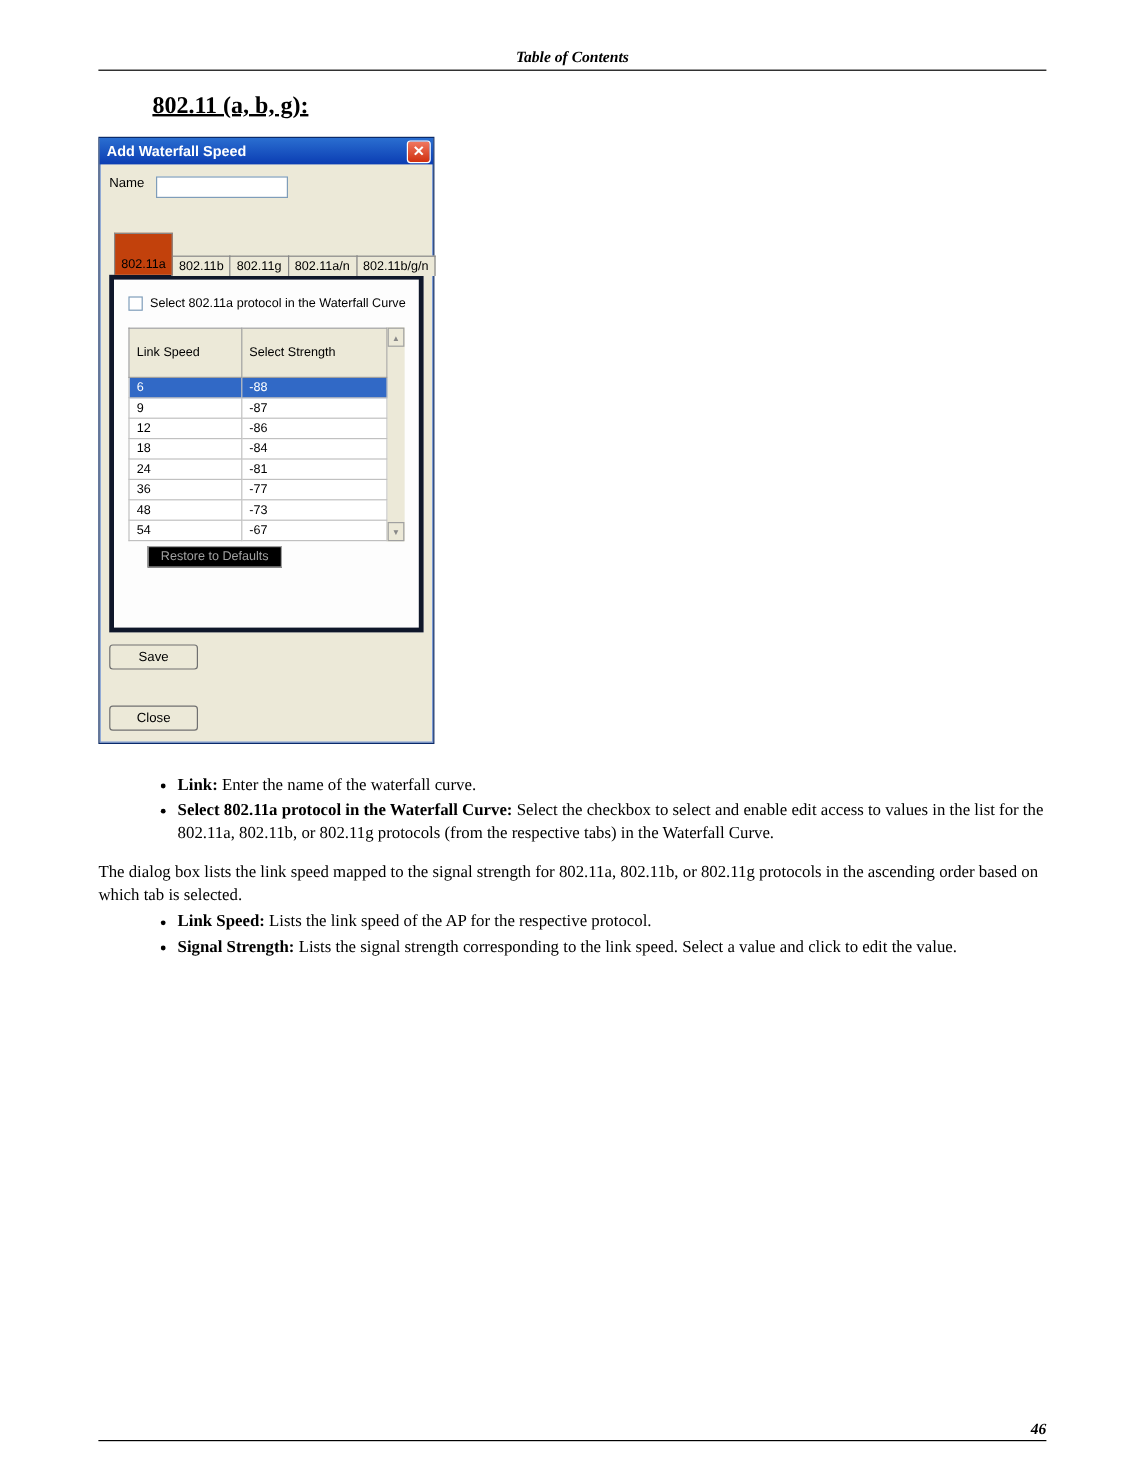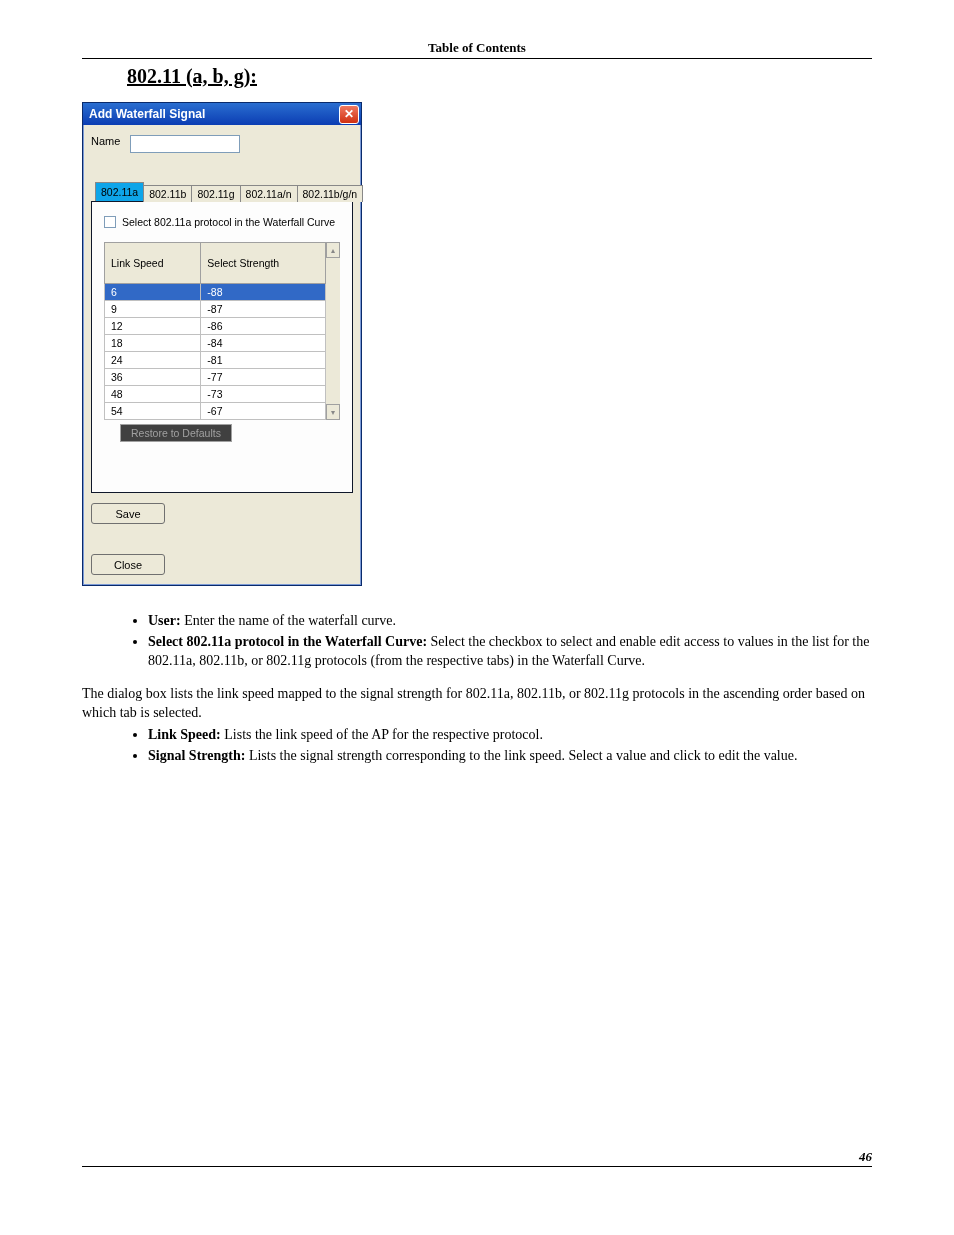--- a/index.html
+++ b/index.html
@@ -14,21 +14,22 @@
     padding: 40px 82px 40px 82px;
     box-sizing: border-box;
     width: 954px;
   }
   .toc-header {
     text-align: center;
     font-weight: bold;
     font-size: 13px;
     border-bottom: 1px solid #000;
     padding-bottom: 2px;
-    margin-bottom: 6px;
+    margin-bottom: 18px;
+    font-style: italic;
   }
   .section-hdr {
     font-weight: bold;
     text-decoration: underline;
     font-size: 20px;
     margin-bottom: 14px;
     margin-left: 45px;
   }
 
   
@@ -96,29 +97,29 @@
     padding: 2px 5px;
     border: 1px solid #888;
     border-bottom: none;
     background: #ece9d8;
     margin-right: -1px;
     position: relative;
     top: 1px;
     cursor: pointer;
   }
   .tab.active {
-    background: #0ea5e9;
+    background: #c2410c;
     border-color: #888;
     top: 0;
-    padding-top: 3px;
+    padding-top: 19px;
     padding-bottom: 3px;
     z-index: 2;
   }
   .tabpanel {
-    border: 1px solid #0f172a;
+    border: 4px solid #0f172a;
     background: #fdfdfd;
     padding: 14px 8px 50px 8px;
     margin-top: 0;
   }
   .chk-row {
     display: flex;
     align-items: center;
     gap: 6px;
     font-size: 10.5px;
     margin-bottom: 14px;
@@ -173,21 +174,21 @@
     border: 1px solid #a0a0a0;
     background: #ece9d8;
     font-size: 8px;
     color: #888;
     display: flex;
     align-items: center;
     justify-content: center;
   }
   .restore {
     border: 1px solid #a0a0a0;
-    background: #404040;
+    background: #000000;
     color: #a0a0a0;
     font-size: 10.5px;
     padding: 2px 10px;
     margin: 4px 0 0 20px;
     font-family: Tahoma, Arial, sans-serif;
     display: inline-block;
   }
   .dlg-buttons {
     display: flex;
     justify-content: center;
@@ -249,21 +250,21 @@
 <body>
 
 <div class="page">
 
   <div class="toc-header">Table of Contents</div>
 
   <div class="section-hdr">802.11 (a, b, g):</div>
 
   <div class="dialog">
     <div class="titlebar">
-      <span>Add Waterfall Signal</span>
+      <span>Add Waterfall Speed</span>
       <span class="close-btn">✕</span>
     </div>
     <div class="dlg-body">
       <div class="name-row">
         <span>Name</span>
         <input class="name-input" value="" style="">
       </div>
 
       <div class="tabstrip">
         <div class="tab active">802.11a</div>
@@ -332,21 +333,21 @@
       <div class="dlg-buttons">
         <button>Save</button>
         <button>Close</button>
       </div>
     </div>
   </div>
 
   <div class="doc-text">
     <ul class="bul">
       <li>
-        <b>User:</b><span> Enter the name of the waterfall curve.</span>
+        <b>Link:</b><span> Enter the name of the waterfall curve.</span>
       </li>
       <li>
         <b>Select 802.11a protocol in the Waterfall Curve:</b><span> Select the checkbox to select and enable edit access to values in the list for the 802.11a, 802.11b, or 802.11g protocols (from the respective tabs) in the Waterfall Curve.</span>
       </li>
     </ul>
     <div class="para">The dialog box lists the link speed mapped to the signal strength for 802.11a, 802.11b, or 802.11g protocols in the ascending order based on which tab is selected.</div>
     <ul class="bul">
       <li>
         <b>Link Speed:</b><span> Lists the link speed of the AP for the respective protocol.</span>
       </li>

